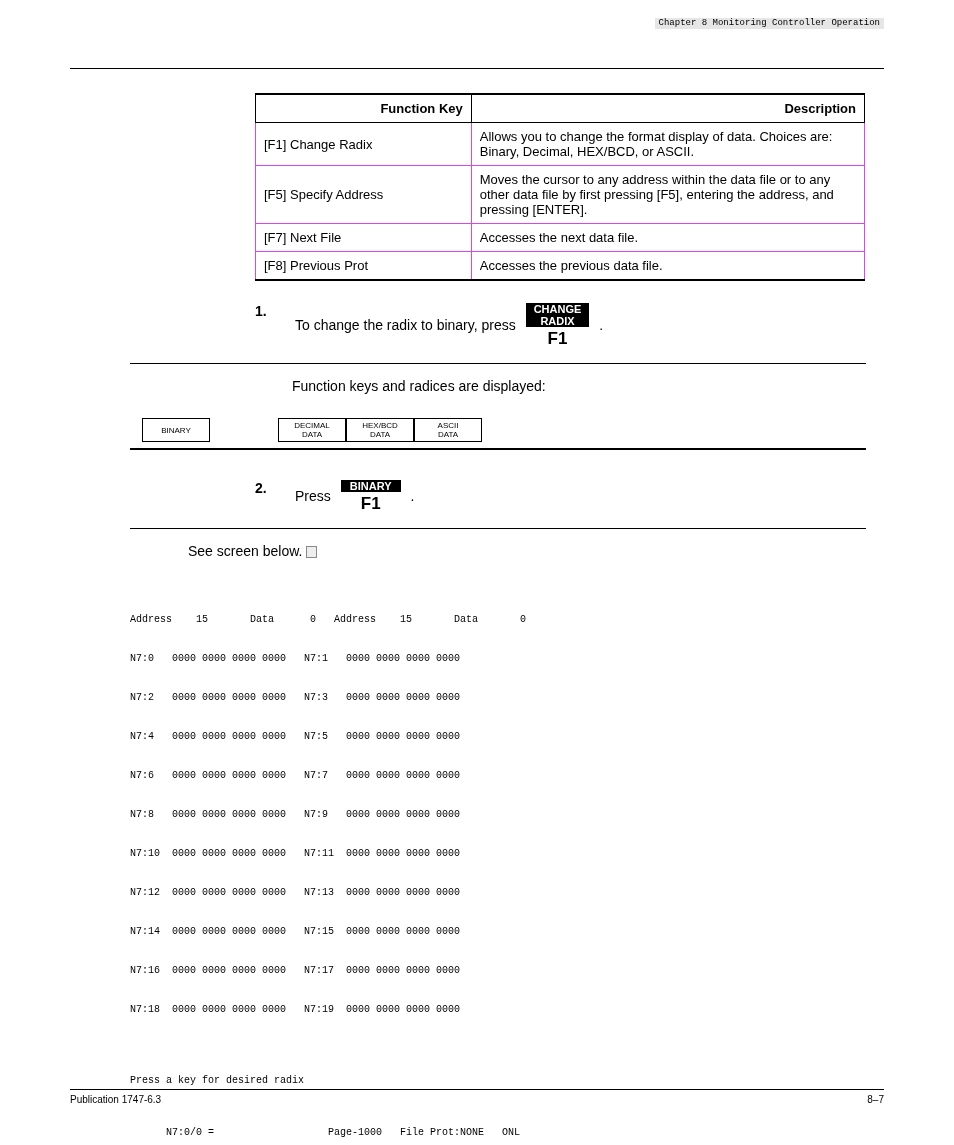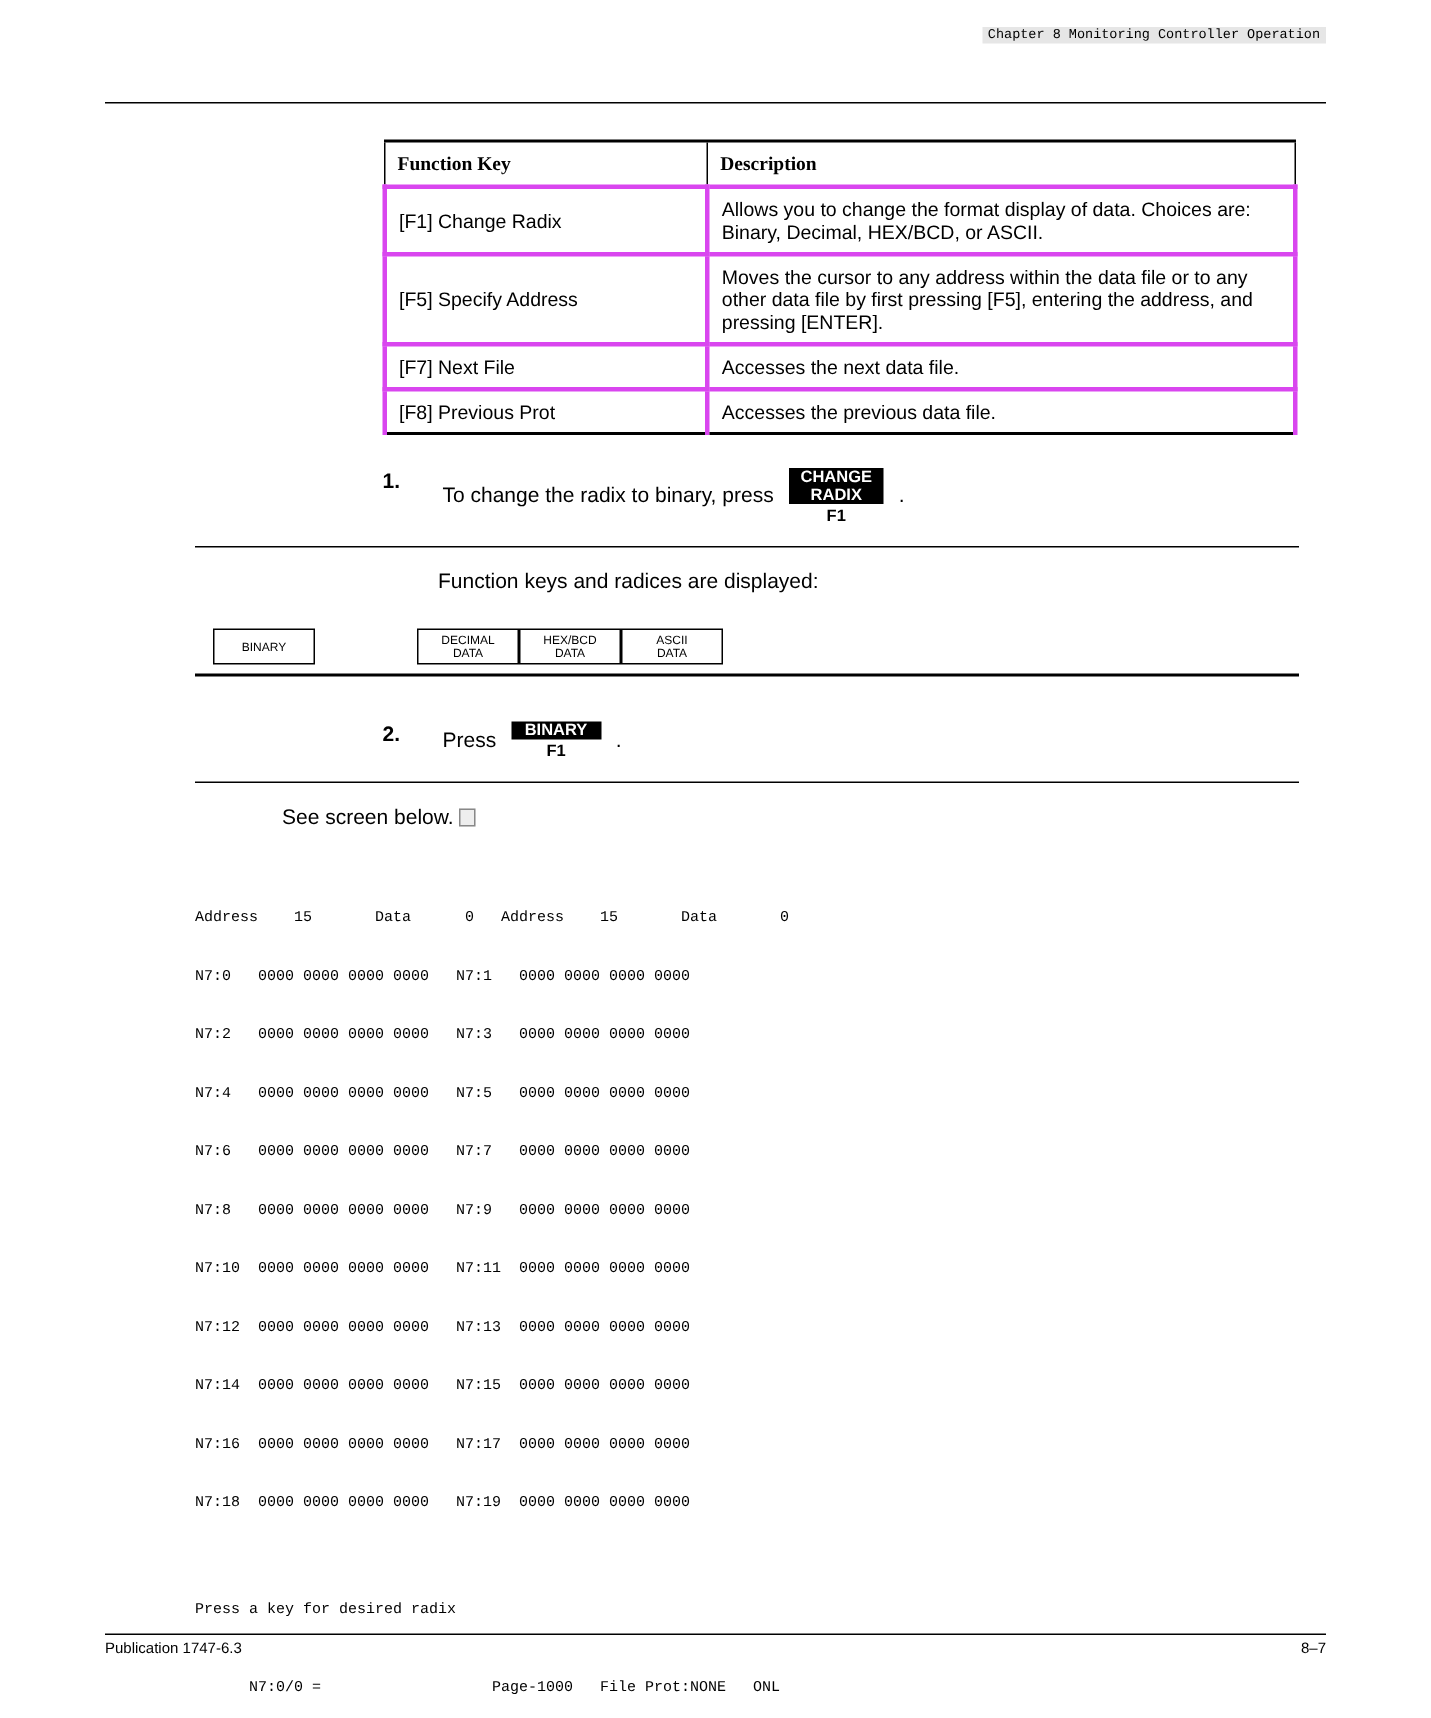--- a/index.html
+++ b/index.html
@@ -1,29 +1,29 @@
 <!DOCTYPE html>
 <html><head>
 <meta charset="utf-8">
 <style>
 body { margin: 0; font-family: Arial, Helvetica, sans-serif; font-size: 13px; background: #fff; }
 .page { width: 954px; height: 1145px; position: relative; box-sizing: border-box; padding: 60px 70px 40px 70px; }
 .topline { border-top: 1px solid #000; margin: 8px 0 24px 0; }
 .tbl { border-collapse: collapse; width: 610px; margin-left: 185px; border-top: 2px solid #000; border-bottom: 2px solid #000; }
-.tbl th { font-weight: bold; font-size: 13px; text-align: left; padding: 6px 8px; border: 1px solid #000; border-top: 2px solid #000; font-family: Liberation Serif, serif; }
-.tbl td { font-size: 13px; padding: 6px 8px; border: 3px solid #d946ef; vertical-align: middle; }
+.tbl th { font-weight: bold; font-size: 13px; text-align: right; padding: 6px 8px; border: 1px solid #000; border-top: 2px solid #000; }
+.tbl td { font-size: 13px; padding: 6px 8px; border: 1px solid #d946ef; vertical-align: middle; }
 .tbl tr:last-child td { border-bottom: 2px solid #000; }
 .col1 { width: 210px; }
 .col2 { width: 400px; }
 .step { display: flex; margin: 22px 0 0 185px; align-items: flex-start; }
 .step-num { width: 34px; font-weight: bold; font-size: 14px; margin-right: 6px; }
 .step-body { flex: 1; font-size: 14px; }
 .keyblock { display: inline-block; vertical-align: middle; margin: 0 6px; text-align: center; }
 .blackkey { background: #000; color: #fff; font-weight: bold; font-size: 11px; padding: 0 8px; line-height: 12px; min-width: 44px; text-align: center; }
-.keylabel { font-weight: bold; font-size: 11px; margin-top: 2px; }
+.keylabel { font-weight: bold; font-size: 17px; margin-top: 2px; }
 .rowline { border-top: 1px solid #000; margin: 14px 0; margin-left: 60px; margin-right: 0; width: 736px; }
 .rowline2 { border-top: 2px solid #000; margin: 6px 0; margin-left: 60px; width: 736px; }
 .fkeys { display: flex; margin-left: 72px; margin-top: 24px; }
 .fslot { width: 68px; text-align: center; font-size: 8px; line-height: 9px; font-family: Arial,sans-serif; }
 .fslot .box { border: 1px solid #000; padding: 2px 3px; min-height: 18px; display: flex; flex-direction: column; justify-content: center; }
 .fslot .empty { border: none; min-height: 20px; }
 .binarytable { font-family: "Courier New", monospace; font-size: 10px; line-height: 13px; margin-left: 60px; margin-top: 28px; white-space: pre; }
 .footer { position: absolute; bottom: 40px; left: 70px; right: 70px; }
 .footerline { border-top: 1px solid #000; margin-bottom: 4px; }
 .footertxt { display: flex; justify-content: space-between; font-size: 10px; }

